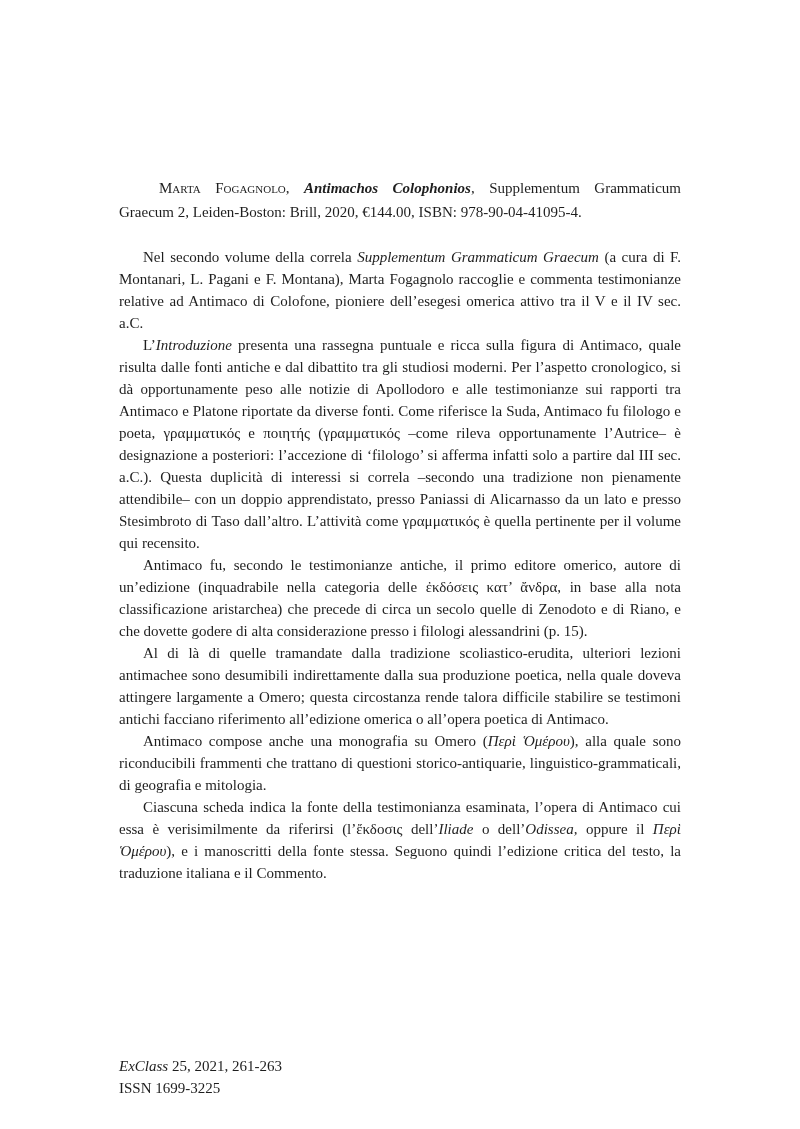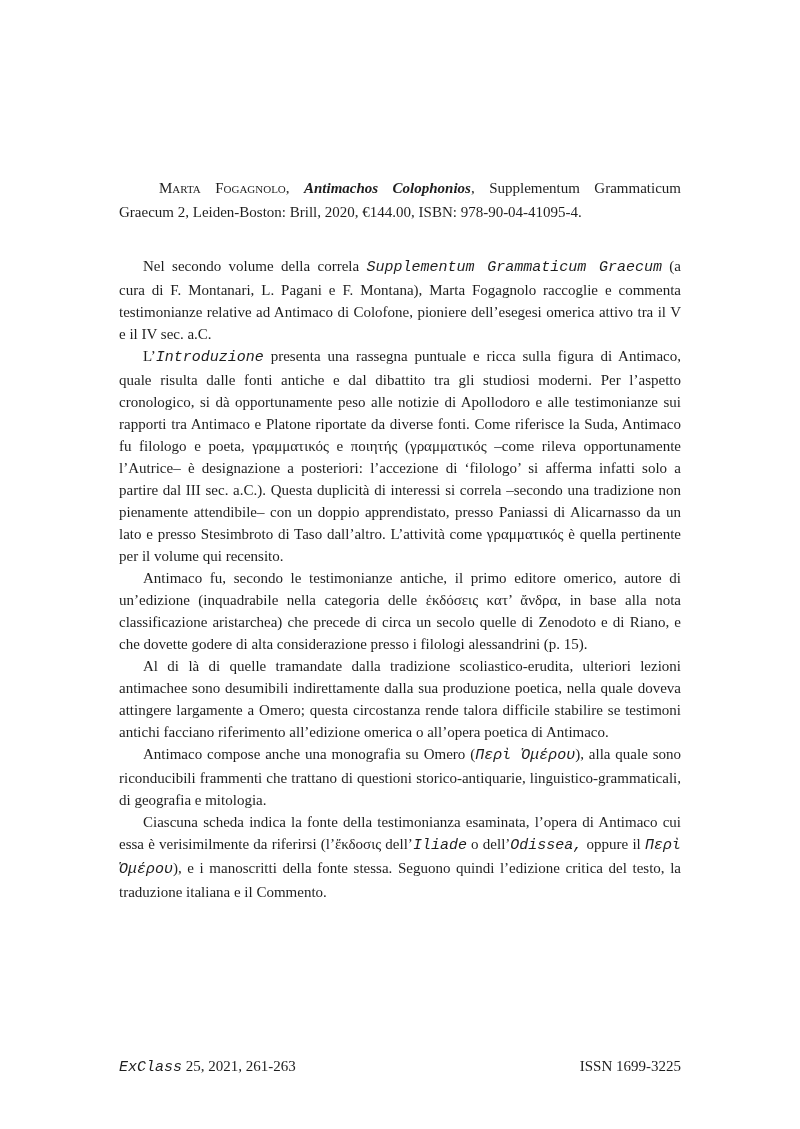--- a/index.html
+++ b/index.html
@@ -18,39 +18,40 @@
   .content {
     position: absolute;
     left: 119px;
     right: 119px;
     top: 176px;
   }
   .citation {
     line-height: 24px;
     text-align: justify;
     text-indent: 40px;
-    margin-bottom: 31px;
+    margin-bottom: 22px;
   }
   .body p.para {
     line-height: 22px;
     text-align: justify;
     text-indent: 24px;
   }
   .run    { font-style: normal; }
-  .run-i  { font-style: italic; font-family: Liberation Mono, monospace; }
+  .run-i  { font-style: italic; }
   .run-bi { font-style: italic; font-weight: bold; }
   .run-sc { font-variant: small-caps; }
   .footer {
     position: absolute;
     left: 119px;
     right: 119px;
     top: 1055px;
     display: flex;
     justify-content: space-between;
     line-height: 22px;
+    flex-direction: column;
   }
 </style>
 </head>
 <body>
 
 <div class="page">
   <div class="content">
     <p class="citation"><span class="run-sc">Marta Fogagnolo</span><span class="run">, </span><span class="run-bi">Antimachos Colophonios</span><span class="run">, Supplementum Grammaticum Graecum 2, Leiden-Boston: Brill, 2020, €144.00, ISBN: 978-90-04-41095-4.</span></p>
     <div class="body">
         <p class="para"><span class="run">Nel secondo volume della correla </span><span class="run-i">Supplementum Grammaticum Graecum</span><span class="run"> (a cura di F. Montanari, L. Pagani e F. Montana), Marta Fogagnolo raccoglie e commenta testimonianze relative ad Antimaco di Colofone, pioniere dell’esegesi omerica attivo tra il V e il IV sec. a.C.</span></p>

